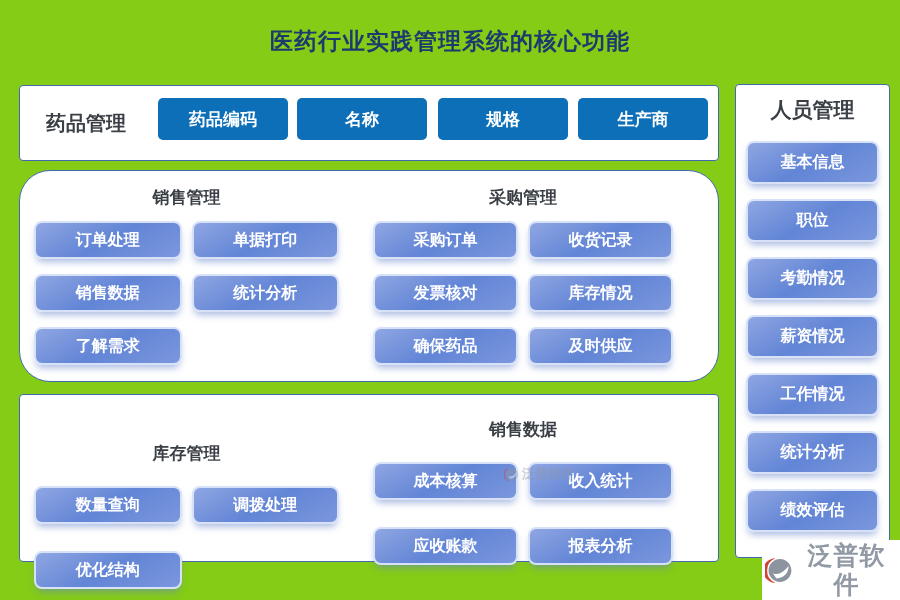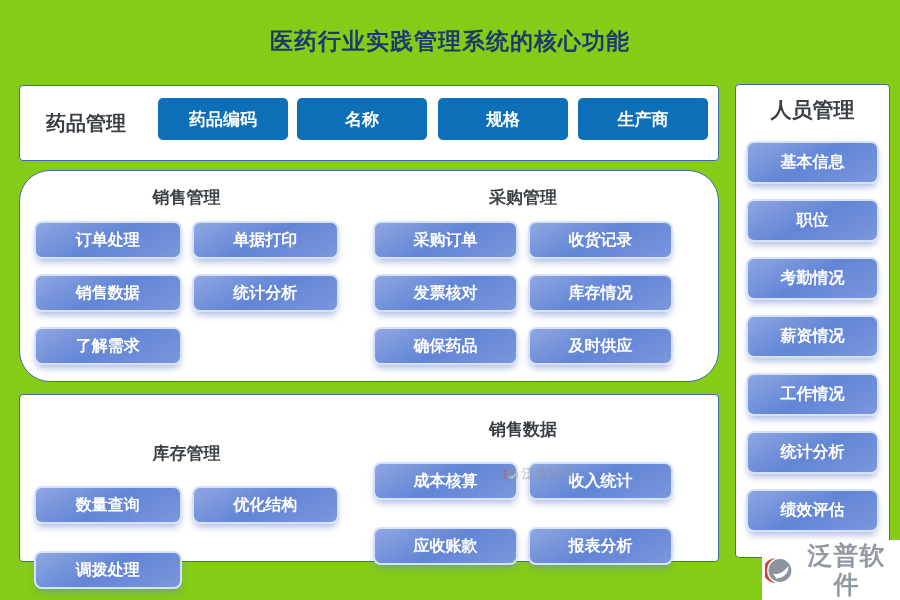--- a/index.html
+++ b/index.html
@@ -95,22 +95,22 @@
         <div class="grad-btn">及时供应</div>
       </div>
     </div>
   </section>
 
   <section class="panel bottom-panel">
     <div class="group inventory-group">
       <div class="group-header">库存管理</div>
       <div class="btn-grid">
         <div class="grad-btn">数量查询</div>
+        <div class="grad-btn">调拨处理</div>
         <div class="grad-btn">优化结构</div>
-        <div class="grad-btn">调拨处理</div>
       </div>
     </div>
     <div class="group finance-group">
       <div class="group-header">销售数据</div>
       <div class="btn-grid">
         <div class="grad-btn">成本核算</div>
         <div class="grad-btn">收入统计</div>
         <div class="grad-btn">应收账款</div>
         <div class="grad-btn">报表分析</div>
       </div>

